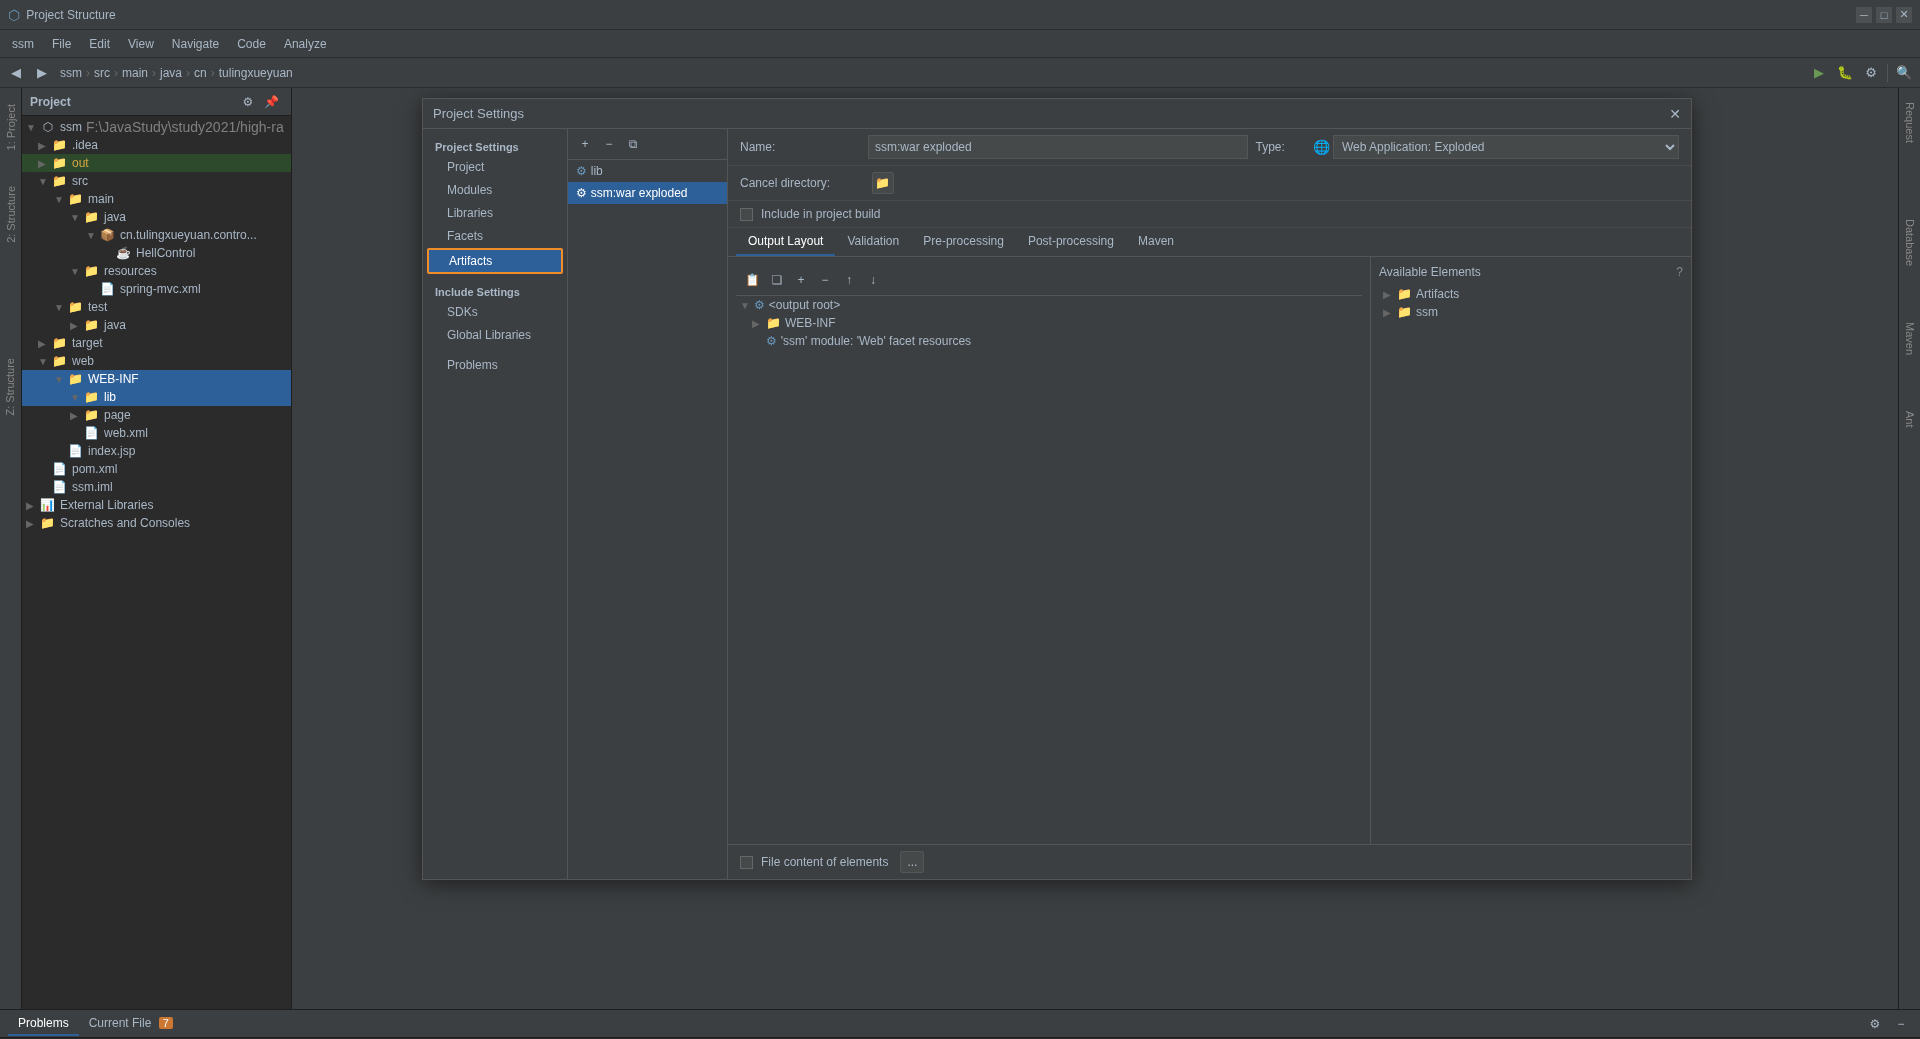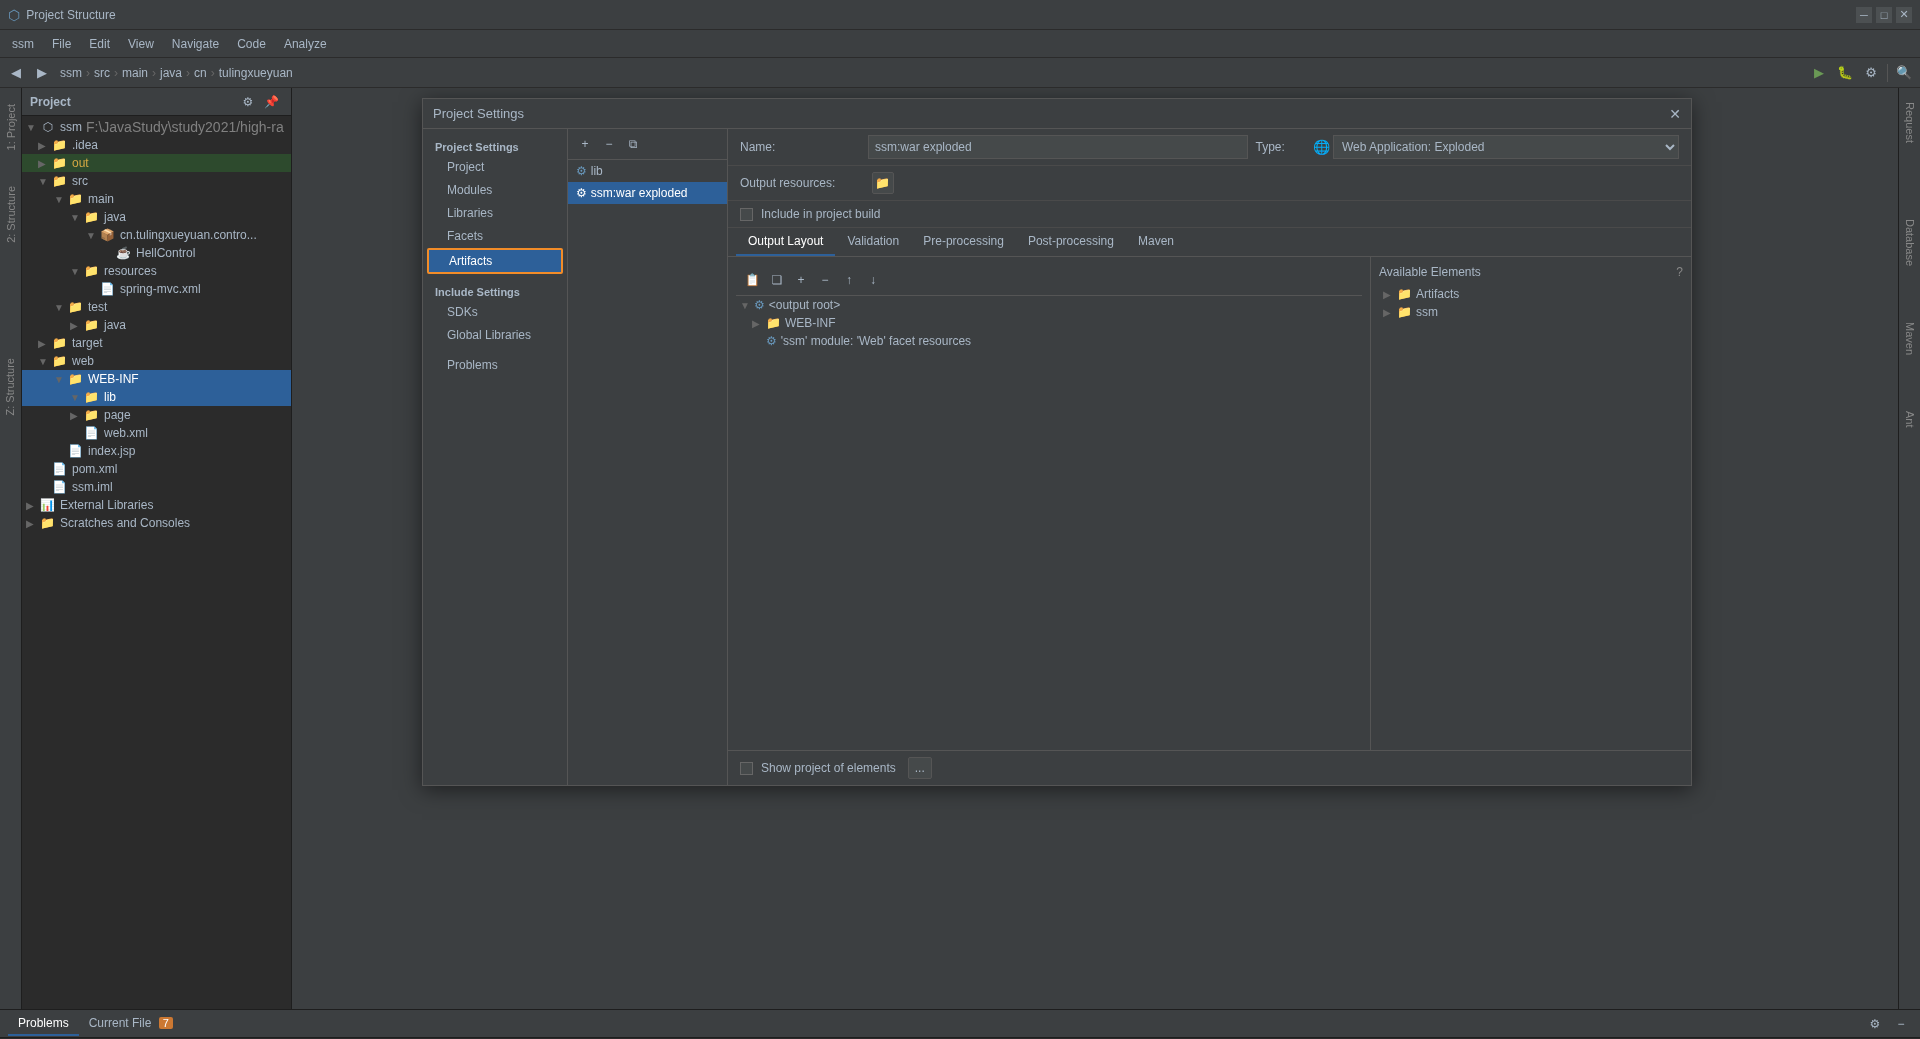--- a/index.html
+++ b/index.html
@@ -170,21 +170,21 @@
       color: #a9b7c6;
     }
     .tree-label.dim { color: #808080; }
     .tree-label.yellow { color: #d4a843; }
     .tree-label.selected { color: #fff; }
     .dialog {
       pointer-events: all;
       background: #3c3f41;
       border: 1px solid #555;
       width: 1270px;
-      height: 688px;
+      height: 782px;
       position: absolute;
       top: 10px;
       left: 130px;
       display: flex;
       flex-direction: column;
       box-shadow: 0 4px 20px rgba(0,0,0,0.5);
     }
     .dialog-title-bar {
       display: flex;
       align-items: center;
@@ -701,21 +701,21 @@
             <span class="detail-label" style="min-width:50px;">Type:</span>
             <div style="display:flex; align-items:center; gap:2px; flex:1;">
               <span style="font-size:14px; color:#6897bb;">🌐</span>
               <select style="background:#45494a; border:1px solid #555; color:#a9b7c6; font-size:12px; padding:2px 4px; flex:1; height:24px;">
                 <option>Web Application: Exploded</option>
               </select>
             </div>
           </div>
 
           <div class="detail-row">
-            <span class="detail-label">Output resources:</span>
+            <span class="detail-label">Cancel directory:</span>
             <button class="content-btn" style="margin-left:4px; background:#45494a; border:1px solid #555; width:22px;">📁</button>
           </div>
 
           <div class="detail-row">
             <span class="checkbox"></span>
             <span style="font-size:12px; color:#a9b7c6;">Include in project build</span>
           </div>
 
           <div class="tabs-bar">
             <div class="tab active">Output Layout</div>
@@ -766,21 +766,21 @@
               <div class="av-tree-item">
                 <span style="width:14px; font-size:10px; color:#666;">▶</span>
                 <span style="color:#d4a843; margin-right:4px;">📁</span>
                 <span>ssm</span>
               </div>
             </div>
           </div>
 
           <div class="show-content-row">
             <span class="checkbox"></span>
-            <span style="font-size:12px; color:#a9b7c6;">Show project of elements</span>
+            <span style="font-size:12px; color:#a9b7c6;">File content of elements</span>
             <button class="content-btn" style="background:#45494a; border:1px solid #555; width:24px; margin-left:4px;">...</button>
           </div>
         </div>
       </div>
 
     </div>
 
     <div style="position:absolute; right:0; top:0; bottom:0; width:22px; background:#3c3f41; border-left:1px solid #1e1e1e; display:flex; flex-direction:column; align-items:center; padding-top:8px; gap:4px; z-index:10;">
       <div style="writing-mode:vertical-rl; font-size:11px; color:#888; padding:6px 4px; cursor:pointer;">Request</div>
       <div style="writing-mode:vertical-rl; font-size:11px; color:#888; padding:6px 4px; cursor:pointer; margin-top:60px;">Database</div>

